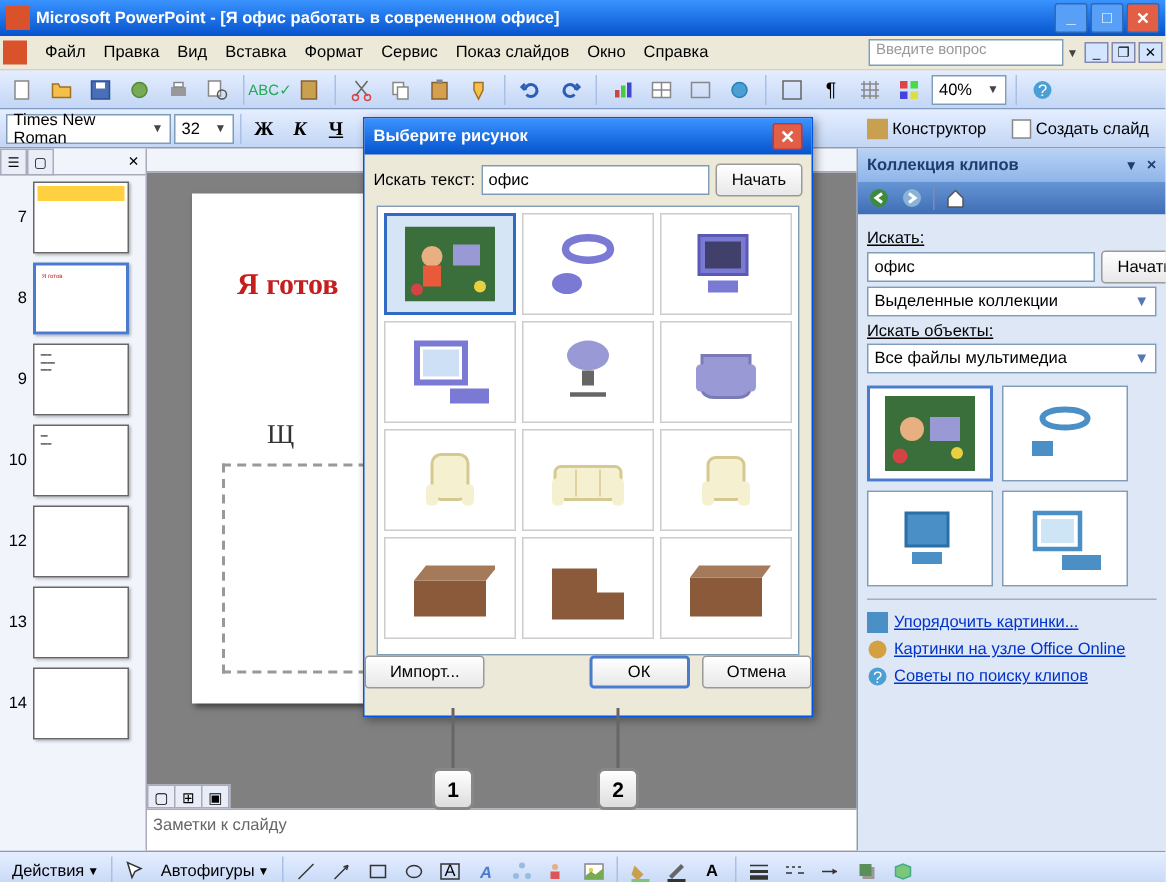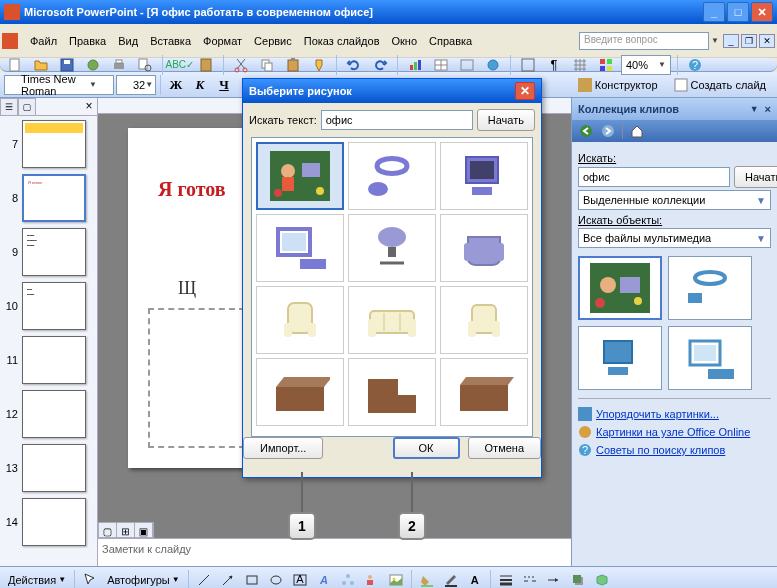--- a/index.html
+++ b/index.html
@@ -4,35 +4,35 @@
 <style>
 * { margin: 0; padding: 0; box-sizing: border-box; font-family: Tahoma, sans-serif; font-size: 11px; }
 body { width: 777px; height: 588px; background: #ece9d8; overflow: hidden; position: relative; }
 
 .titlebar { height: 24px; background: linear-gradient(to bottom, #3a93ff, #0553cd); display: flex; align-items: center; padding: 0 4px; color: white; }
 .titlebar .icon { width: 16px; height: 16px; background: #d9522c; margin-right: 4px; }
 .titlebar .title { font-weight: bold; flex: 1; }
 .winbtn { width: 22px; height: 20px; background: #579ff7; border: 1px solid #2d6bb8; margin-left: 2px; display: flex; align-items: center; justify-content: center; color: white; font-weight: bold; font-size: 11px; border-radius: 2px; }
 .winbtn.close { background: #e25f46; }
 
-.menubar { height: 34px; background: #ece9d8; display: flex; align-items: center; padding: 0 2px; border-bottom: 1px solid #d4d0c8; }
+.menubar { height: 23px; background: #ece9d8; display: flex; align-items: center; padding: 0 2px; border-bottom: 1px solid #d4d0c8; }
 .menubar .doc-icon { width: 16px; height: 16px; background: #d9522c; margin-right: 6px; }
 .menubar .menu-item { padding: 2px 6px; cursor: default; }
 .menubar .helpbox { margin-left: auto; width: 130px; height: 18px; border: 1px solid #7f9db9; background: white; padding: 1px 4px; font-size: 10px; color: #999; }
 .menubar .winctrl { width: 16px; height: 14px; border: 1px solid #88a; margin-left: 2px; background: #d4e5ff; font-size: 9px; display: flex; align-items: center; justify-content: center; }
 
-.toolbar { height: 14px; background: linear-gradient(#e5eeff, #c3d6f5); display: flex; align-items: center; padding: 2px 4px; gap: 4px; border-bottom: 1px solid #809cc7; border-radius: 12px; }
+.toolbar { height: 26px; background: linear-gradient(#e5eeff, #c3d6f5); display: flex; align-items: center; padding: 2px 4px; gap: 4px; border-bottom: 1px solid #809cc7; }
 .tb-btn { width: 22px; height: 22px; display: flex; align-items: center; justify-content: center; border-radius: 2px; }
 .tb-btn svg { width: 16px; height: 16px; }
 .tb-sep { width: 1px; height: 20px; background: #a9c0e6; margin: 0 2px; }
 .zoom-box { width: 50px; height: 20px; border: 1px solid #7f9db9; background: white; padding: 1px 4px; display: flex; align-items: center; }
 .zoom-box .arrow { margin-left: auto; font-size: 8px; color: #444; }
 
 .toolbar2 { height: 26px; background: linear-gradient(#e5eeff, #c3d6f5); display: flex; align-items: center; padding: 2px 4px; gap: 2px; border-bottom: 1px solid #809cc7; }
-.font-box { height: 20px; border: 1px solid #7f9db9; background: white; padding: 1px 16px; display: flex; align-items: center; font-size: 11px; }
+.font-box { height: 20px; border: 1px solid #7f9db9; background: white; padding: 1px 4px; display: flex; align-items: center; font-size: 11px; }
 .font-box.name { width: 110px; }
 .font-box.size { width: 40px; }
 .font-box .arrow { margin-left: auto; font-size: 8px; color: #444; }
 .fmt-btn { width: 22px; height: 22px; display: flex; align-items: center; justify-content: center; font-weight: bold; font-family: 'Times New Roman', serif; font-size: 13px; }
 .design-btn { height: 22px; padding: 0 6px; display: flex; align-items: center; gap: 3px; border: 1px solid transparent; border-radius: 2px; }
 .design-btn .icon { width: 14px; height: 14px; }
 
 .workspace { display: flex; height: 468px; }
 
 .thumbs-panel { width: 98px; background: #f1f4fb; border-right: 1px solid #aab; position: relative; }
@@ -326,24 +326,20 @@
             <div class="thumb-content">━━━<br>━━━━<br>━━━</div>
           </div>
         </div>
       <div class="thumb-item">
           <div class="thumb-num">10</div>
           <div class="thumb-img">
             <div class="thumb-content">━━<br>━━━</div>
           </div>
         </div>
       <div class="thumb-item">
-          <div class="thumb-num">11</div>
-          <div class="thumb-img"></div>
-        </div>
-      <div class="thumb-item">
           <div class="thumb-num">12</div>
           <div class="thumb-img"></div>
         </div>
       <div class="thumb-item">
           <div class="thumb-num">13</div>
           <div class="thumb-img"></div>
         </div>
       <div class="thumb-item">
           <div class="thumb-num">14</div>
           <div class="thumb-img"></div>

